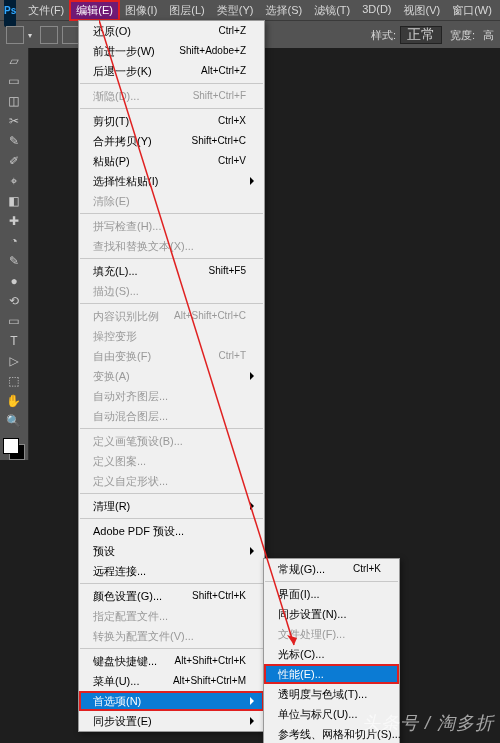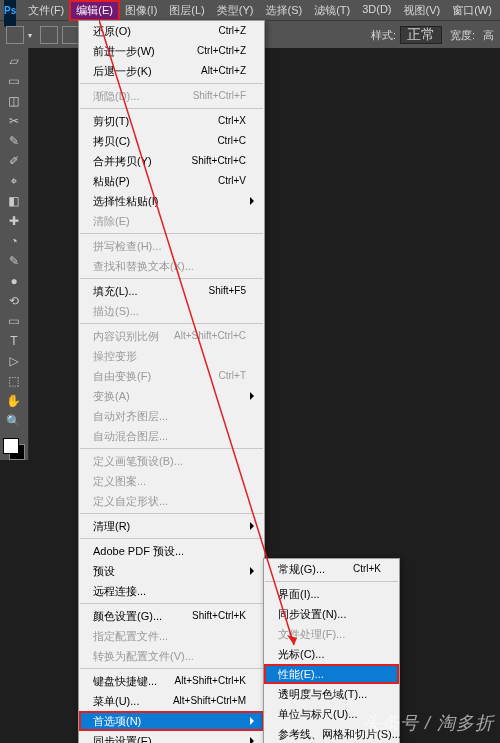--- a/index.html
+++ b/index.html
@@ -103,39 +103,35 @@
     </div>
   </div>
 
 <div class="dropdown dd-main" id="dd-main">
     <div class="mi">
       <span>还原(O)</span>
       <span class="sc">Ctrl+Z</span>
     </div>
     <div class="mi">
       <span>前进一步(W)</span>
-      <span class="sc">Ctrl+Ctrl+Z</span>
+      <span class="sc">Shift+Adobe+Z</span>
     </div>
     <div class="mi">
       <span>后退一步(K)</span>
       <span class="sc">Alt+Ctrl+Z</span>
     </div>
     <div class="sep"></div>
     <div class="mi disabled">
       <span>渐隐(D)...</span>
       <span class="sc">Shift+Ctrl+F</span>
     </div>
     <div class="sep"></div>
     <div class="mi">
       <span>剪切(T)</span>
       <span class="sc">Ctrl+X</span>
-    </div>
-    <div class="mi">
-      <span>拷贝(C)</span>
-      <span class="sc">Ctrl+C</span>
     </div>
     <div class="mi">
       <span>合并拷贝(Y)</span>
       <span class="sc">Shift+Ctrl+C</span>
     </div>
     <div class="mi">
       <span>粘贴(P)</span>
       <span class="sc">Ctrl+V</span>
     </div>
     <div class="mi arrow">

